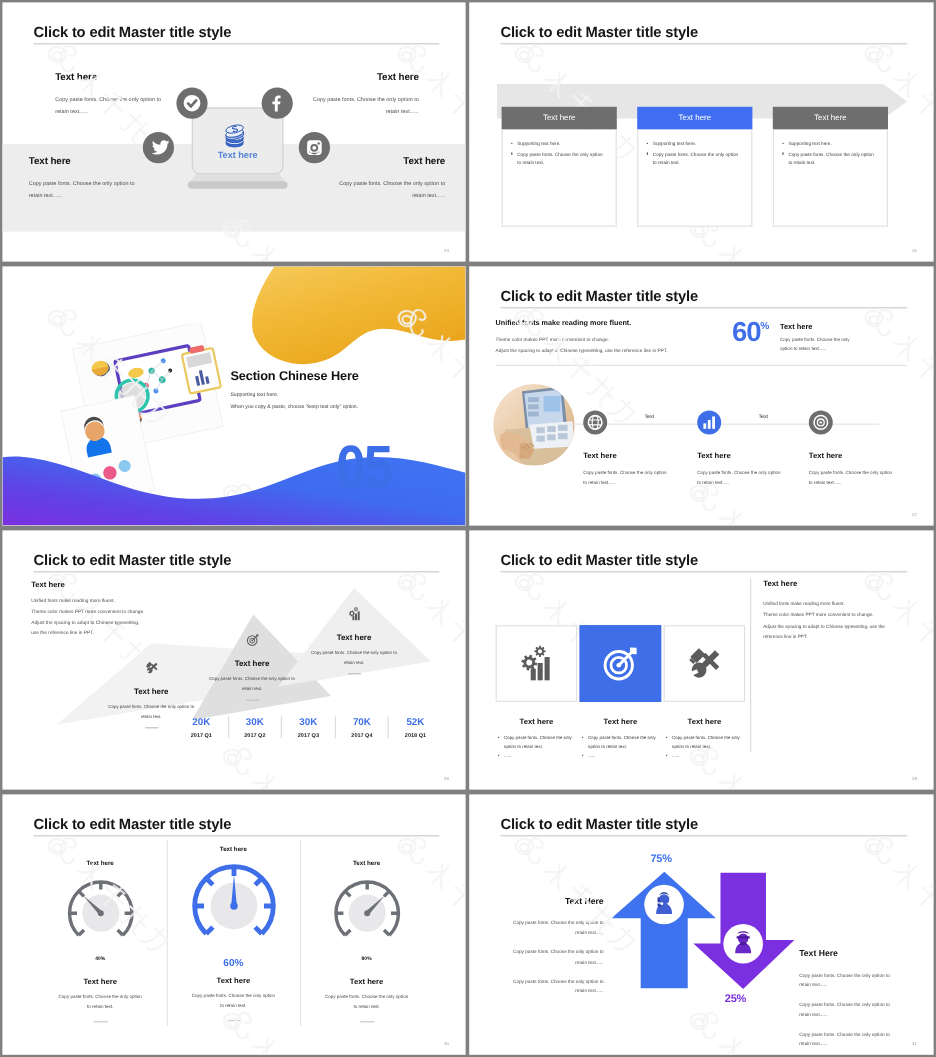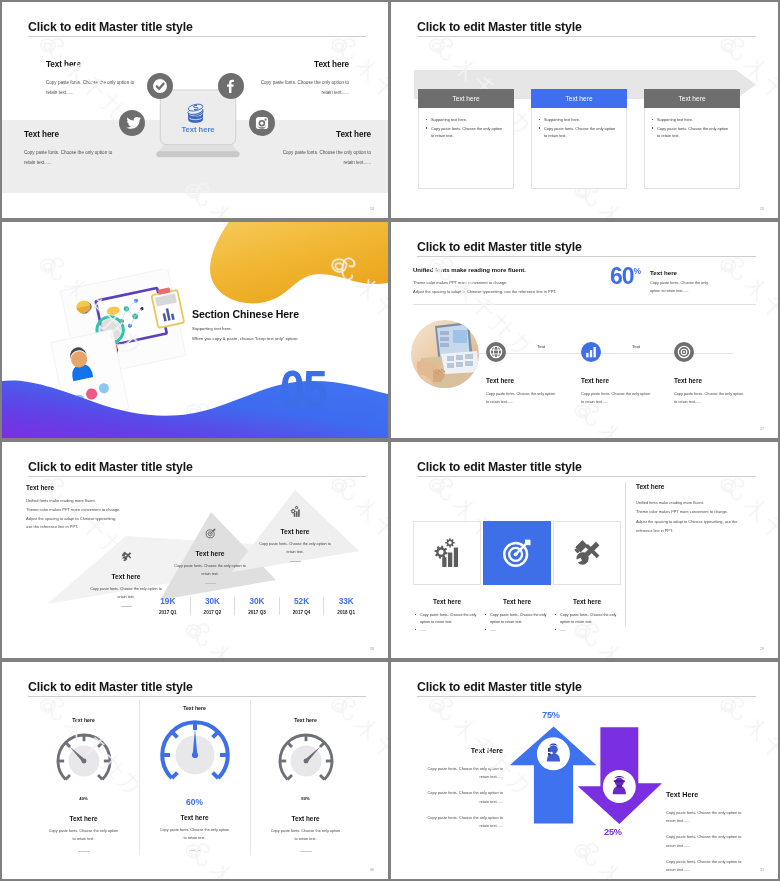--- a/index.html
+++ b/index.html
@@ -563,37 +563,37 @@
           <rect x="28" y="13.6" width="5" height="22.8"></rect>
         </g>
       </svg>
       <div class="s5ph h3">Text here</div>
       <div class="s5pb">Copy paste fonts. Choose the only option to retain text.</div>
       <div class="s5dash"></div>
     </div>
 
     <div class="s5stats">
       <div class="s5st">
-            <div class="s5sv">19K</div>
+            <div class="s5sv">20K</div>
             <div class="s5sl">2017 Q1</div>
           </div>
       <div class="s5st">
             <div class="s5sv">30K</div>
             <div class="s5sl">2017 Q2</div>
           </div>
       <div class="s5st">
             <div class="s5sv">30K</div>
             <div class="s5sl">2017 Q3</div>
           </div>
       <div class="s5st">
-            <div class="s5sv">52K</div>
+            <div class="s5sv">70K</div>
             <div class="s5sl">2017 Q4</div>
           </div>
       <div class="s5st">
-            <div class="s5sv">33K</div>
+            <div class="s5sv">52K</div>
             <div class="s5sl">2018 Q1</div>
           </div>
     </div>
     <div class="pg">28</div>
   </div>
     </div>
   <div class="cell c2">
       <div class="slide s6" id="s6">
     <svg class="wm">
           <rect width="100%" height="100%" fill="url(#wmpat)"></rect>

